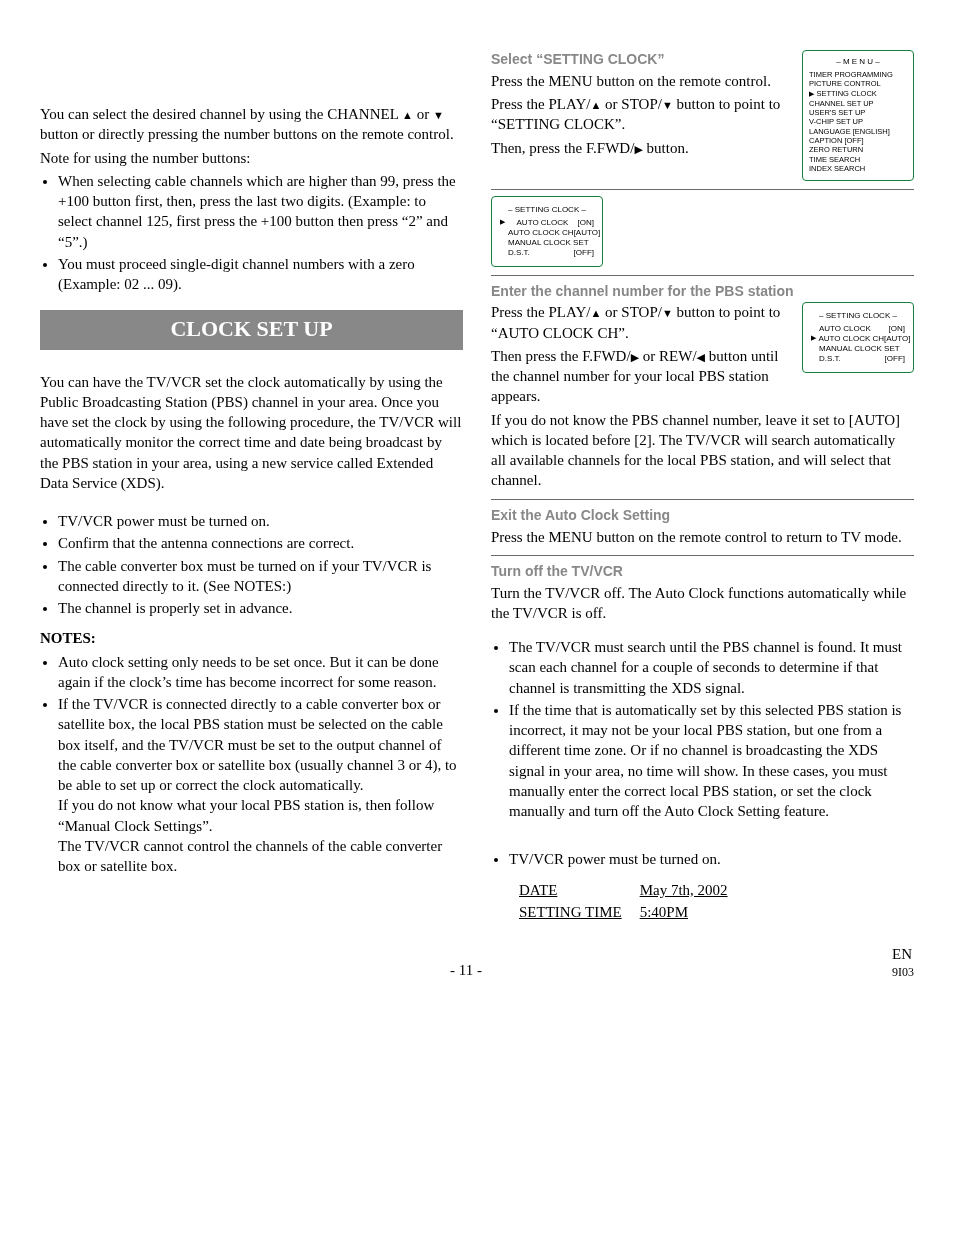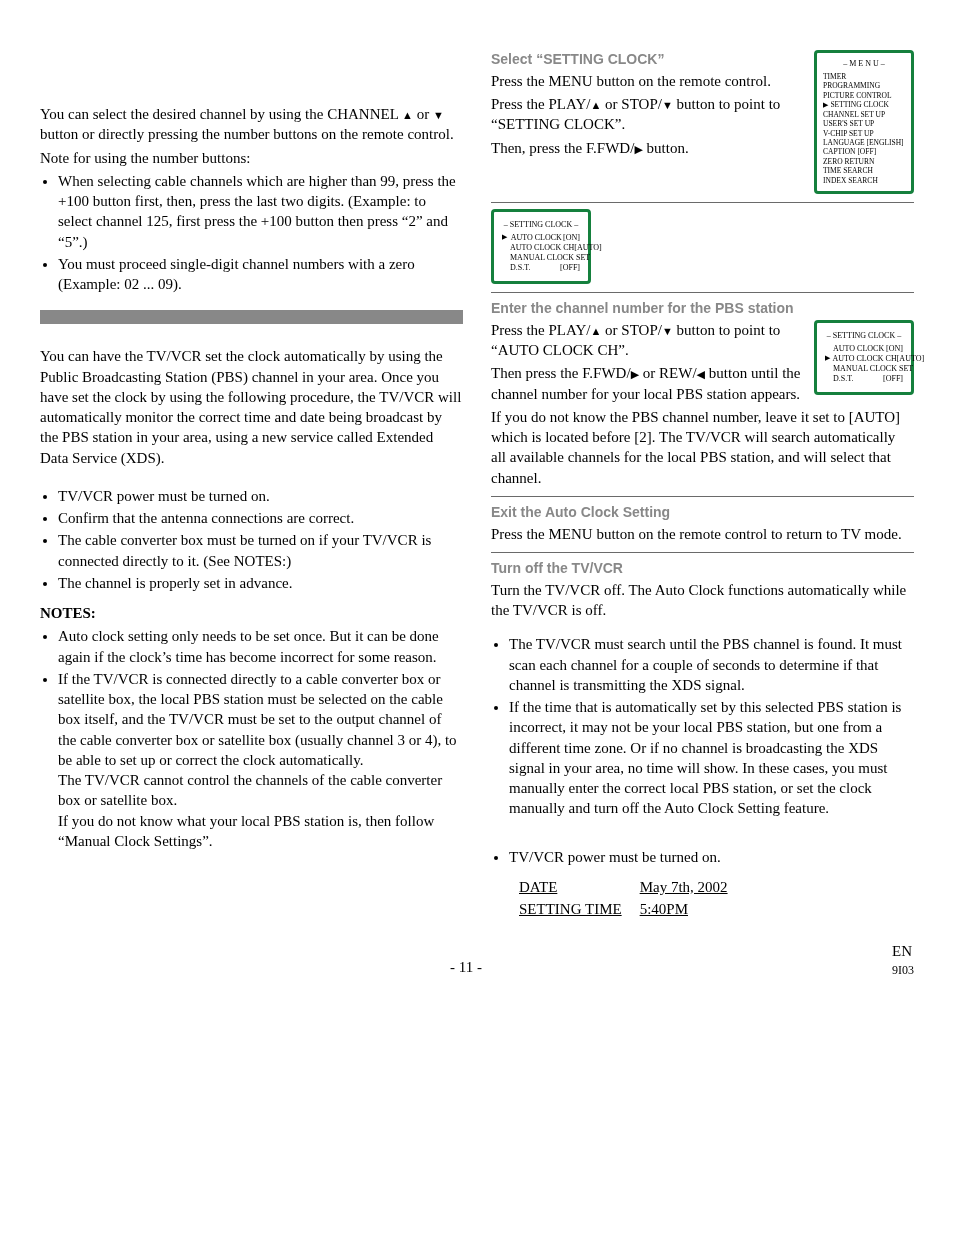--- a/index.html
+++ b/index.html
@@ -57,27 +57,27 @@
     border-top: 1.2px solid #6a6a6a;
     margin: 8px 0 6px 0;
   }
   .step-row {
     display: flex;
     gap: 10px;
     align-items: flex-start;
   }
   .step-text { flex: 1; }
   .osd-box {
-    border: 3px solid #15803d;
+    border: 1px solid #15803d;
     border-radius: 4px;
-    font-family: Liberation Serif, serif;
+    font-family: Liberation Sans, sans-serif;
     font-size: 7.5px;
     line-height: 1.25;
     padding: 6px 6px;
-    width: 100px;
+    width: 112px;
     box-sizing: border-box;
     flex-shrink: 0;
   }
   .osd-title {
     text-align: center;
     font-size: 8px;
     margin-bottom: 3px;
   }
   .osd-box .row {
     display: flex;
@@ -119,39 +119,40 @@
     <p>
       <span>You can select the desired channel by using the CHANNEL </span><span class="tri-up"></span><span> or </span><span class="tri-down"></span><span> button or directly pressing the number buttons on the remote control.</span>
     </p>
     <p>Note for using the number buttons:</p>
     <ul class="bullets">
       <li>When selecting cable channels which are higher than 99, press the +100 button first, then, press the last two digits. (Example: to select channel 125, first press the +100 button then press “2” and “5”.)</li>
       <li>You must proceed single-digit channel numbers with a zero (Example: 02 ...  09).</li>
     </ul>
 
     <div class="section-banner">
+      <div>CLOCK SET UP</div>
     </div>
 
 
     <p style="margin-top:22px">You can have the TV/VCR set the clock automatically by using the Public Broadcasting Station (PBS) channel in your area. Once you have set the clock by using the following procedure, the TV/VCR will automatically monitor the correct time and date being broadcast by the PBS station in your area, using a new service called Extended Data Service (XDS).</p>
 
     <ul class="bullets" style="margin-top:18px">
       <li>TV/VCR power must be turned on.</li>
       <li>Confirm that the antenna connections are correct.</li>
       <li>The cable converter box must be turned on if your TV/VCR is connected directly to it. (See NOTES:)</li>
       <li>The channel is properly set in advance.</li>
     </ul>
 
     <p class="notes-heading">NOTES:</p>
     <ul class="bullets">
       <li>Auto clock setting only needs to be set once. But it can be done again if the clock’s time has become incorrect for some reason.</li>
       <li>
         <span>If the TV/VCR is connected directly to a cable converter box or satellite box, the local PBS station must be selected on the cable box itself, and the TV/VCR must be set to the output channel of the cable converter box or satellite box (usually channel 3 or 4), to be able to set up or correct the clock automatically.</span>
+        <div>If you do not know what your local PBS station is, then follow “Manual Clock Settings”.</div>
         <div>The TV/VCR cannot control the channels of the cable converter box or satellite box.</div>
-        <div>If you do not know what your local PBS station is, then follow “Manual Clock Settings”.</div>
       </li>
     </ul>
   </div>
 
   <div class="col">
 
     <div class="step-block">
       <div class="step-row">
         <div class="step-text">
           <div class="step-heading">Select “SETTING CLOCK”</div>

